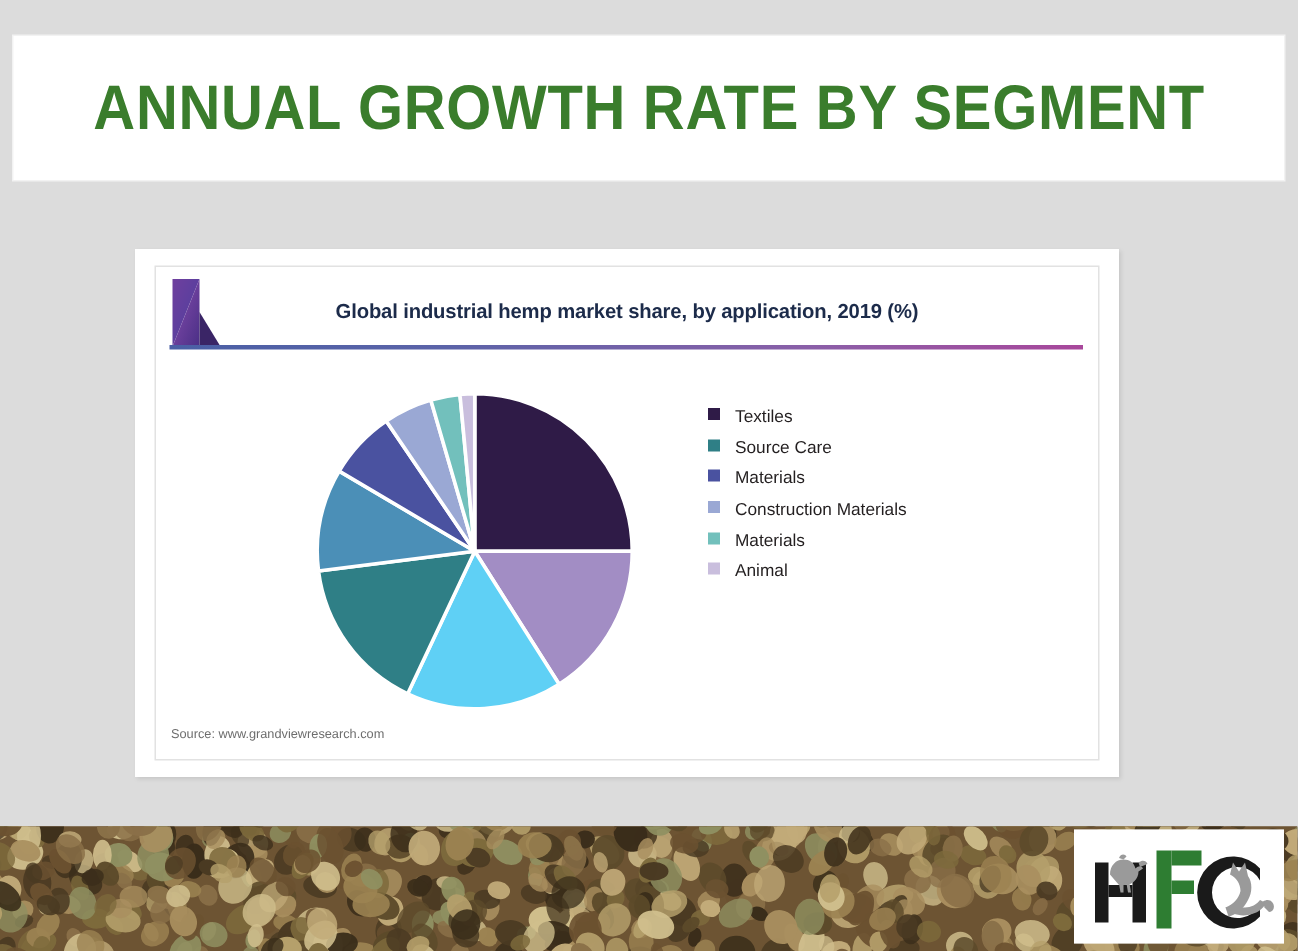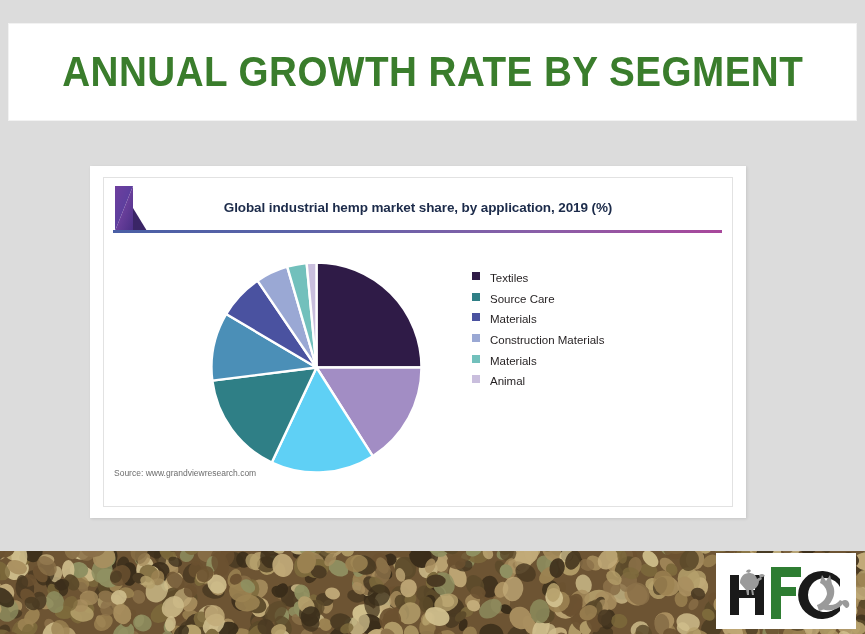--- a/index.html
+++ b/index.html
@@ -126,21 +126,21 @@
   .legend-label {
     font-size: 11.5px;
     color: #231f20;
     white-space: nowrap;
   }
 
   
   #chart-source {
     position: absolute;
     left: 10px;
-    bottom: 28px;
+    bottom: 12px;
     font-size: 8.5px;
     color: #6d6d6d;
   }
 
   
   #photo-band {
     position: absolute;
     left: 0;
     top: 551px;
     width: 865px;

